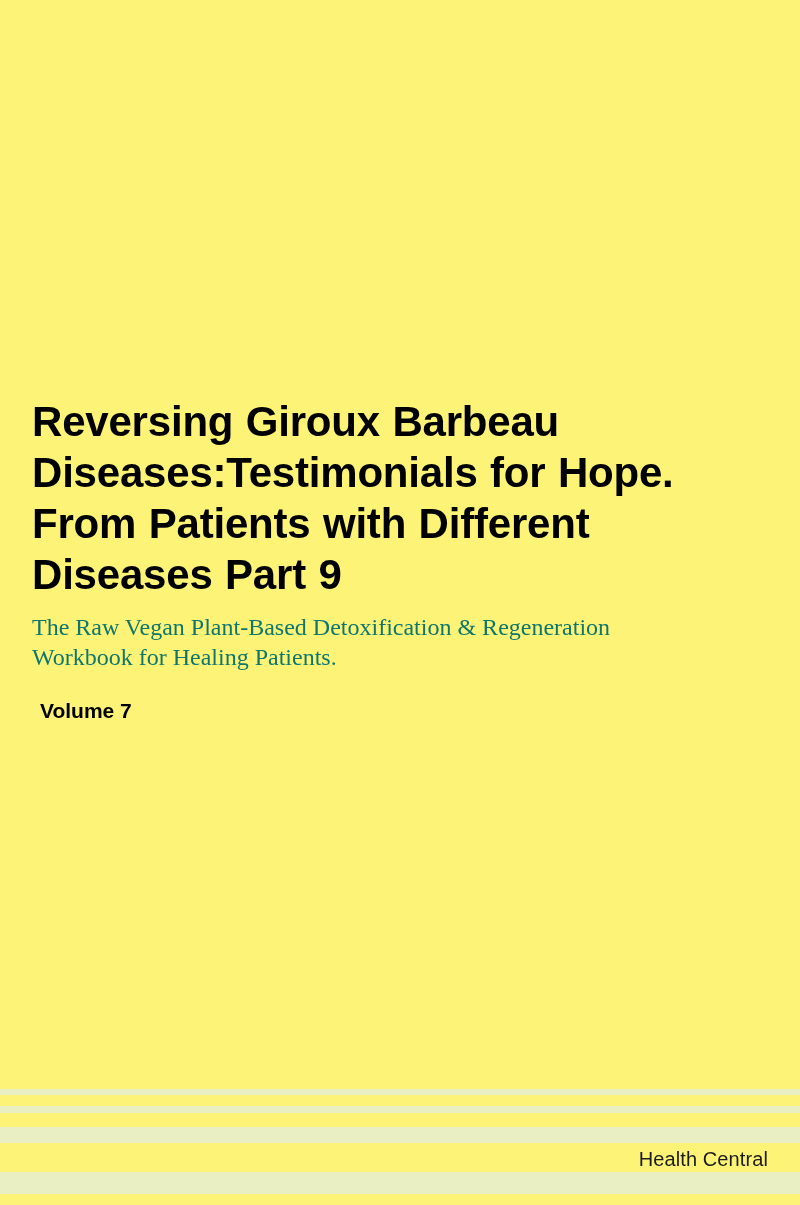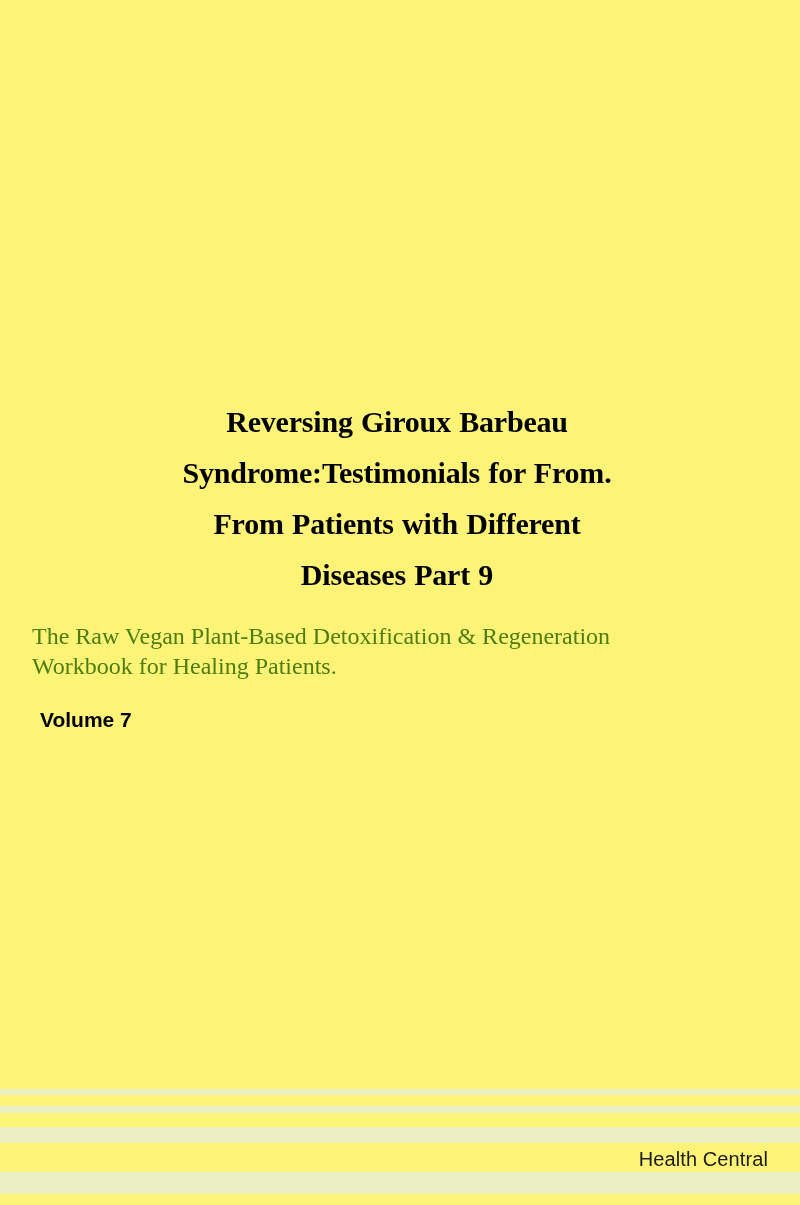--- a/index.html
+++ b/index.html
@@ -27,37 +27,36 @@
   
   .text-block {
     position: absolute;
     left: 32px;
     top: 396px;
     width: 730px;
   }
 
   .book-title {
     margin: 0;
-    font-family: Liberation Serif, serif;
+    font-family: Liberation Sans, sans-serif;
     font-weight: bold;
-    font-size: 30px;
+    font-size: 42px;
     line-height: 51px;
     letter-spacing: -0.2px;
     color: #000000;
     word-spacing: 1px;
-    text-align: center;
   }
 
   .book-subtitle {
-    margin: 21px 0 0 0;
+    margin: 12px 0 0 0;
     font-family: "Liberation Serif", serif;
     font-weight: normal;
     font-size: 24px;
     line-height: 30px;
-    color: #4d7c0f;
+    color: #0f766e;
     max-width: 690px;
   }
 
   .book-volume {
     margin: 26px 0 0 8px;
     font-family: "Liberation Sans", sans-serif;
     font-weight: bold;
     font-size: 21px;
     line-height: 26px;
     color: #000000;
@@ -99,21 +98,21 @@
     <div class="stripe" style="top: 24px; height: 6px; background: rgb(233, 239, 194);"></div>
     <div class="stripe" style="top: 41px; height: 7px; background: rgb(233, 239, 194);"></div>
     <div class="stripe" style="top: 62px; height: 16px; background: rgb(233, 239, 194);"></div>
     <div class="stripe" style="top: 107px; height: 22px; background: rgb(233, 239, 194);"></div>
   </div>
 
   <div class="text-block">
 
     <h1 class="book-title">
       <span>Reversing Giroux Barbeau</span><br>
-      <span>Syndrome:Testimonials for From.</span><br>
+      <span>Diseases:Testimonials for Hope.</span><br>
       <span>From Patients with Different</span><br>
       <span>Diseases Part 9</span>
     </h1>
 
     <p class="book-subtitle">
       <span>The Raw Vegan Plant-Based Detoxification &amp; Regeneration</span><br>
       <span>Workbook for Healing Patients.</span>
     </p>
 
     <p class="book-volume">Volume 7</p>

